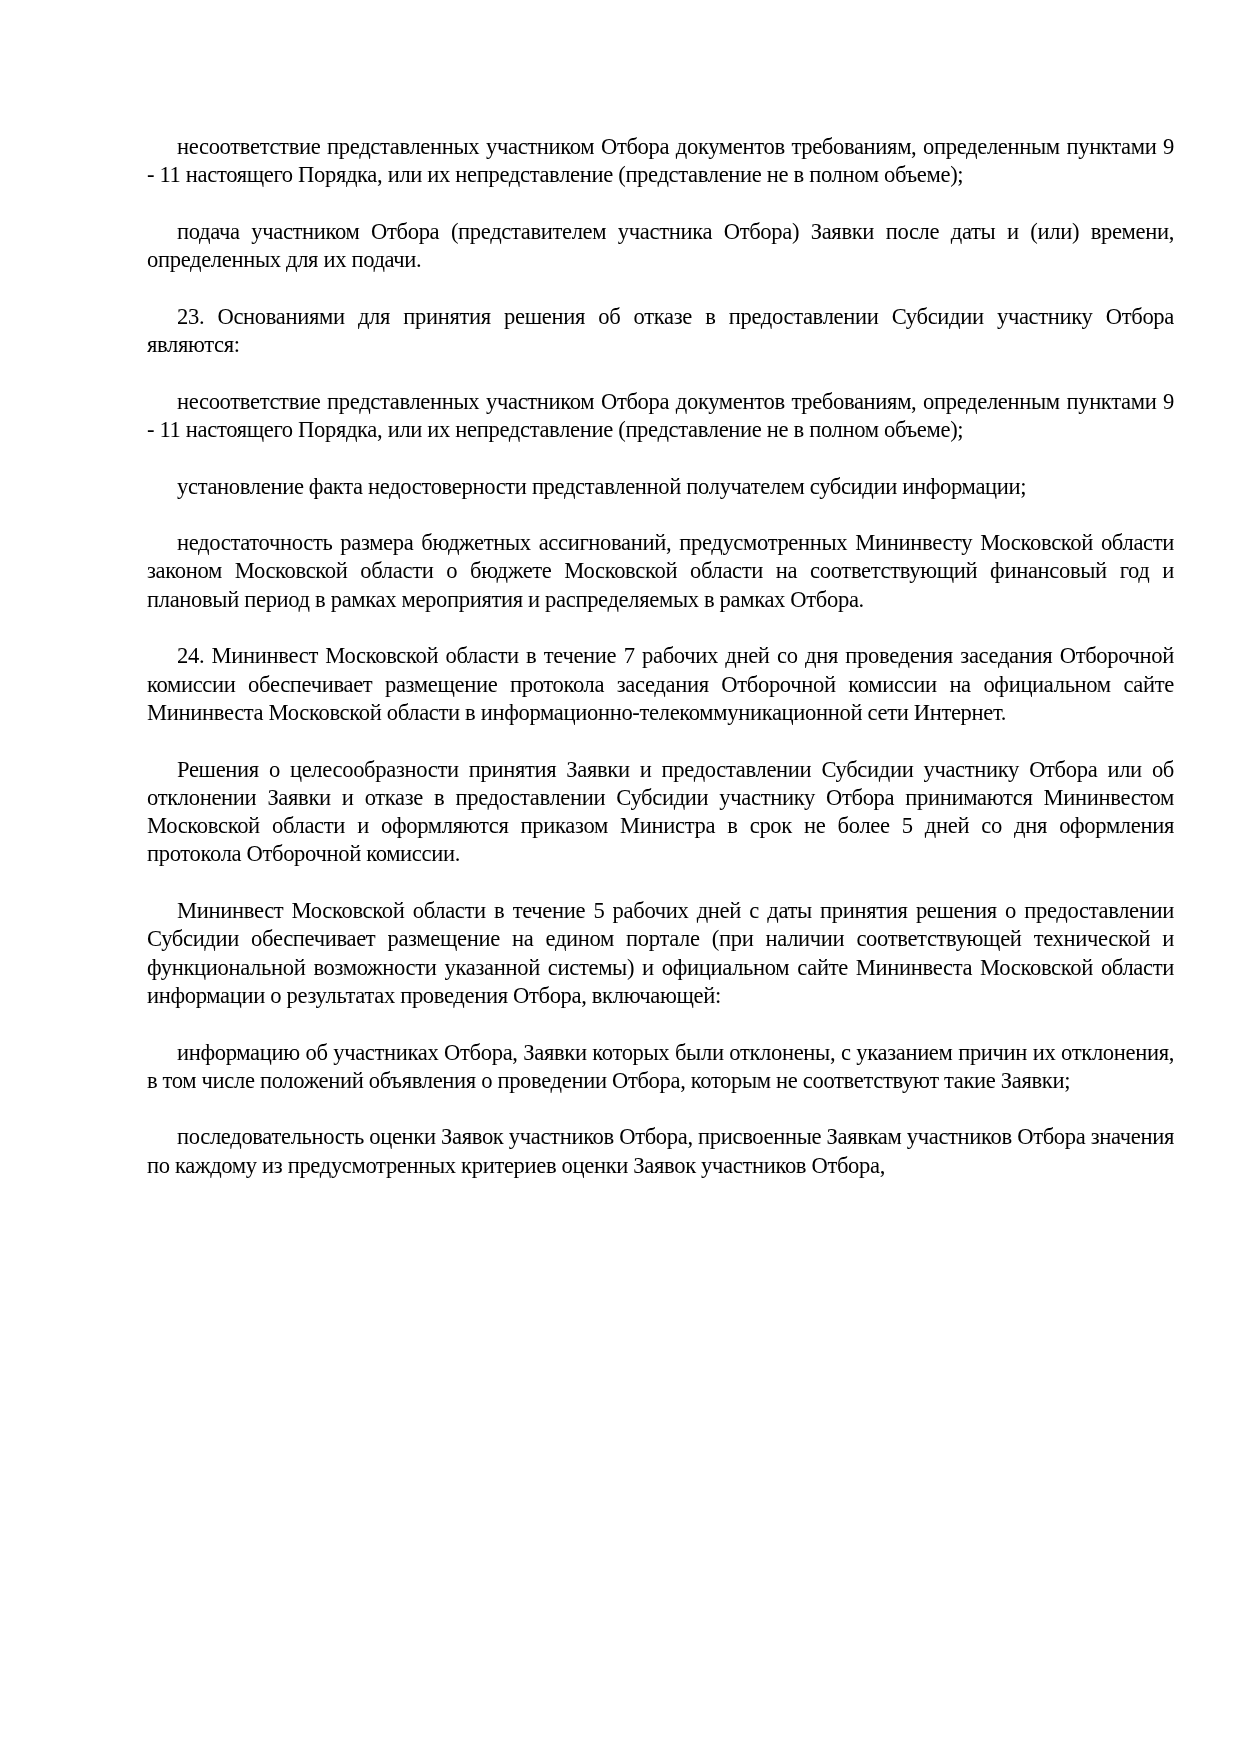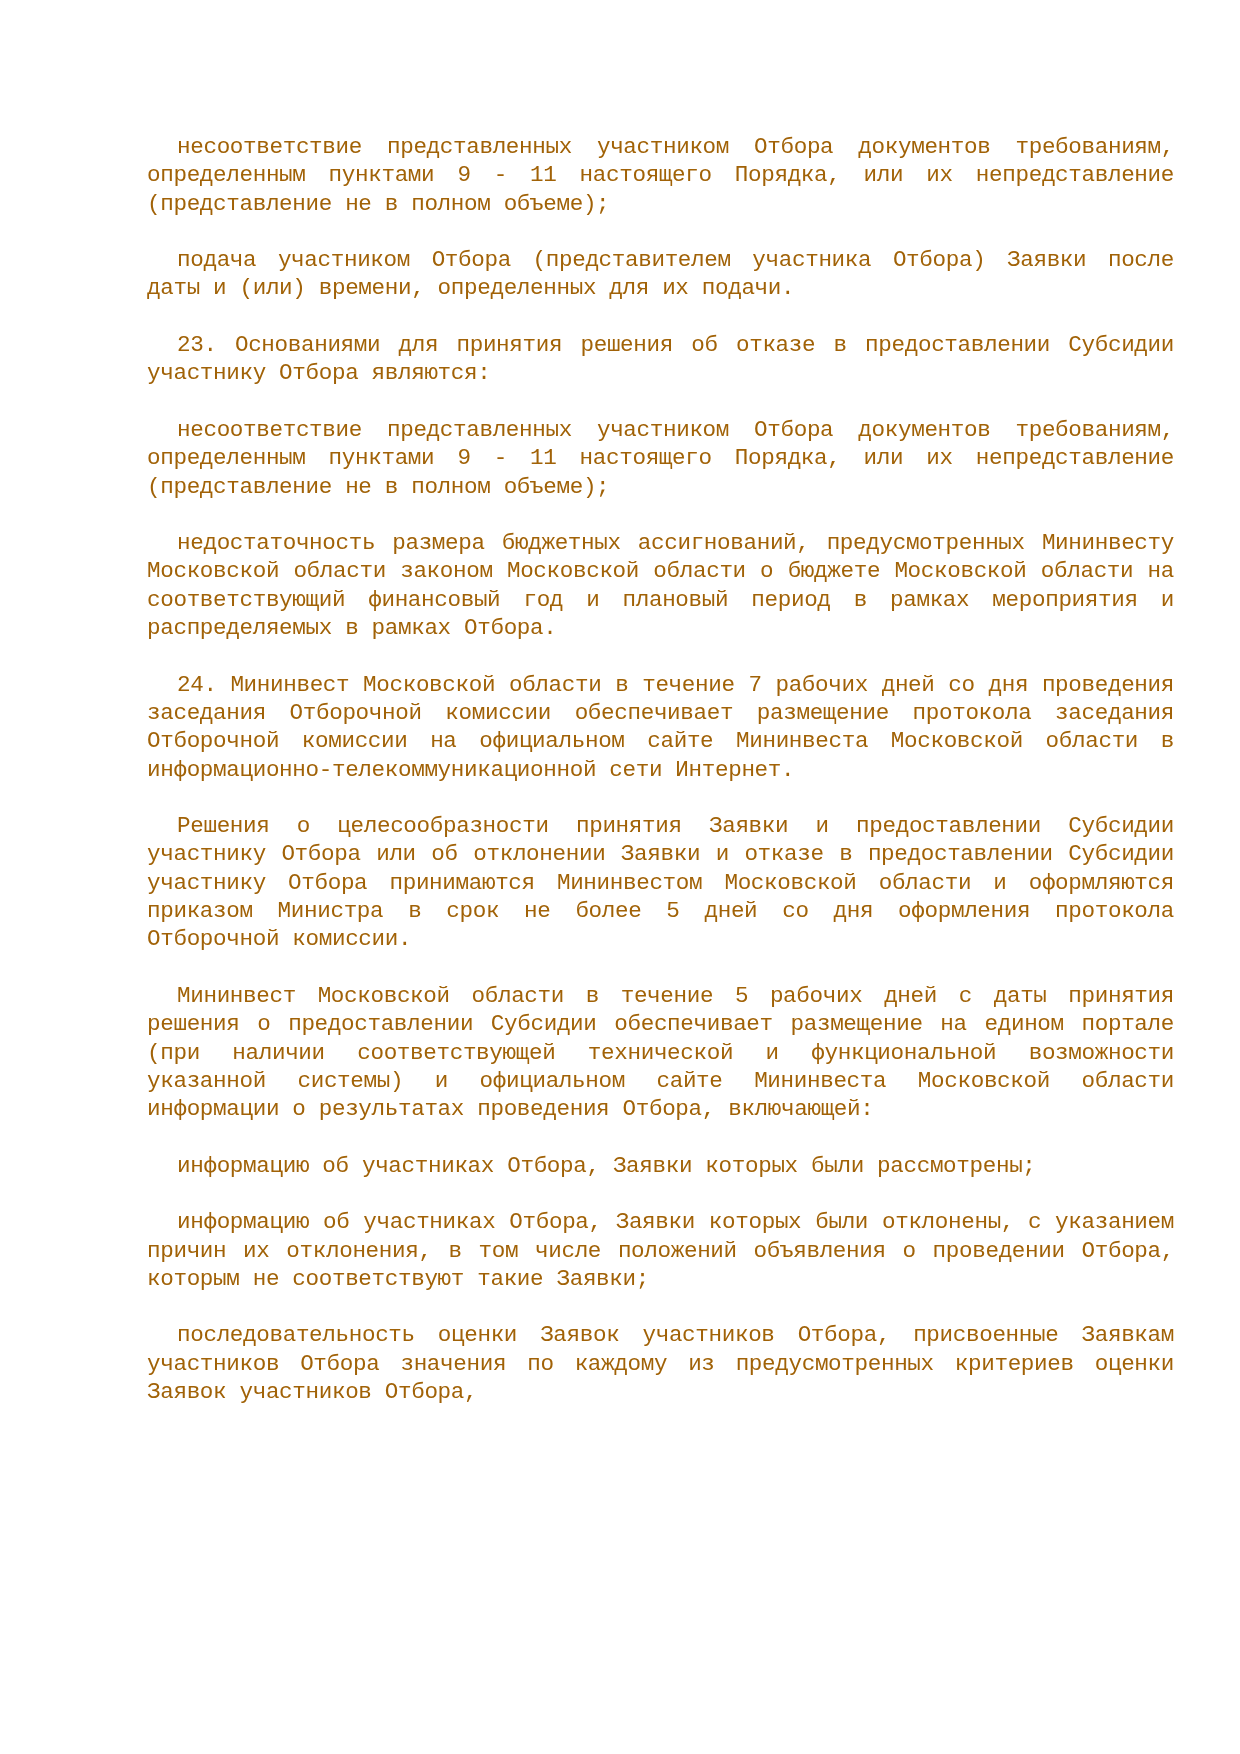--- a/index.html
+++ b/index.html
@@ -11,22 +11,22 @@
       width: 1240px;
       height: 1754px;
       position: relative;
       overflow: hidden;
     }
     .page {
       position: absolute;
       left: 147px;
       top: 133px;
       width: 1027px;
-      color: #a16207;
-      font-family: Liberation Mono, monospace;
+      color: #000000;
+      font-family: Liberation Serif, serif;
       font-size: 22.6px;
       line-height: 28.3px;
     }
     .para {
       margin: 0 0 28.3px 0;
       text-align: justify;
       text-indent: 30px;
       letter-spacing: -0.35px;
       word-spacing: 0px;
     }
@@ -35,20 +35,20 @@
     }
   </style>
 </head>
 <body>
 
 <div class="page">
   <p class="para">несоответствие представленных участником Отбора документов требованиям, определенным пунктами 9 - 11 настоящего Порядка, или их непредставление (представление не в полном объеме);</p>
   <p class="para">подача участником Отбора (представителем участника Отбора) Заявки после даты и (или) времени, определенных для их подачи.</p>
   <p class="para">23. Основаниями для принятия решения об отказе в предоставлении Субсидии участнику Отбора являются:</p>
   <p class="para">несоответствие представленных участником Отбора документов требованиям, определенным пунктами 9 - 11 настоящего Порядка, или их непредставление (представление не в полном объеме);</p>
+  <p class="para">установление факта недостоверности представленной получателем субсидии информации;</p>
   <p class="para">недостаточность размера бюджетных ассигнований, предусмотренных Мининвесту Московской области законом Московской области о бюджете Московской области на соответствующий финансовый год и плановый период в рамках мероприятия и распределяемых в рамках Отбора.</p>
   <p class="para">24. Мининвест Московской области в течение 7 рабочих дней со дня проведения заседания Отборочной комиссии обеспечивает размещение протокола заседания Отборочной комиссии на официальном сайте Мининвеста Московской области в информационно-телекоммуникационной сети Интернет.</p>
   <p class="para">Решения о целесообразности принятия Заявки и предоставлении Субсидии участнику Отбора или об отклонении Заявки и отказе в предоставлении Субсидии участнику Отбора принимаются Мининвестом Московской области и оформляются приказом Министра в срок не более 5 дней со дня оформления протокола Отборочной комиссии.</p>
   <p class="para">Мининвест Московской области в течение 5 рабочих дней с даты принятия решения о предоставлении Субсидии обеспечивает размещение на едином портале (при наличии соответствующей технической и функциональной возможности указанной системы) и официальном сайте Мининвеста Московской области информации о результатах проведения Отбора, включающей:</p>
-  <p class="para">информацию об участниках Отбора, Заявки которых были рассмотрены;</p>
   <p class="para">информацию об участниках Отбора, Заявки которых были отклонены, с указанием причин их отклонения, в том числе положений объявления о проведении Отбора, которым не соответствуют такие Заявки;</p>
   <p class="para last">последовательность оценки Заявок участников Отбора, присвоенные Заявкам участников Отбора значения по каждому из предусмотренных критериев оценки Заявок участников Отбора,</p>
 </div>
 
 </body></html>

